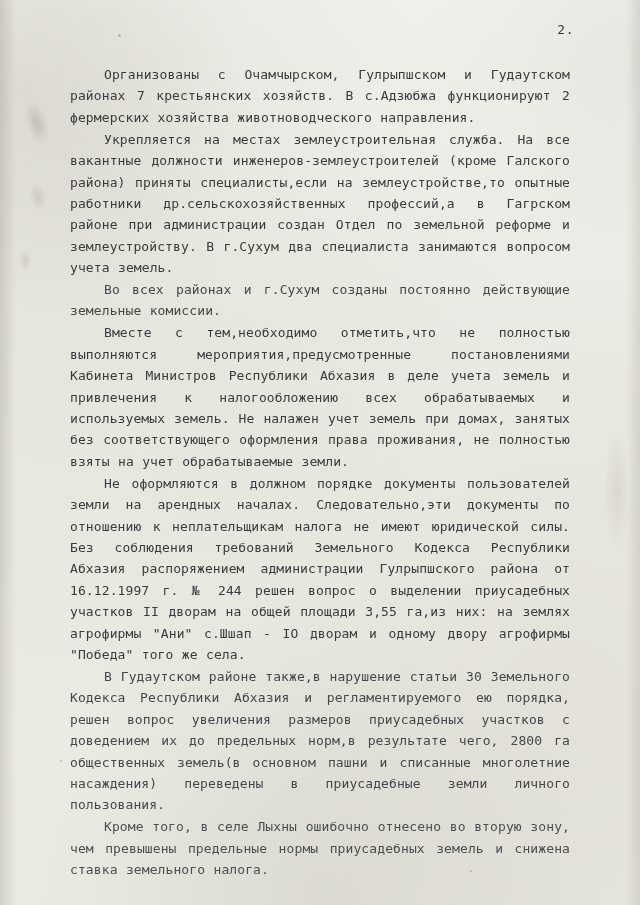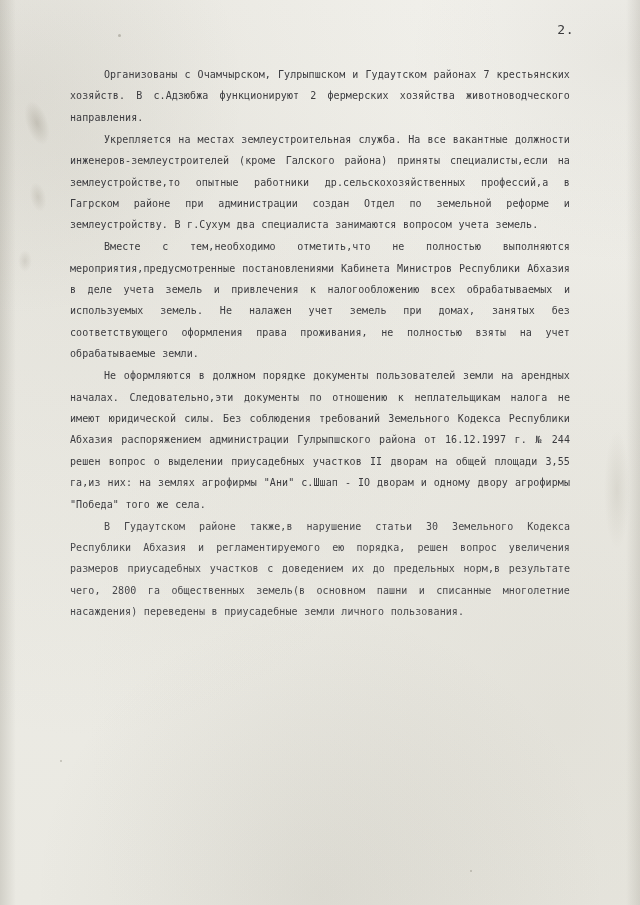--- a/index.html
+++ b/index.html
@@ -40,21 +40,21 @@
     font-size: 13px;
     color: #3a3a3c;
     letter-spacing: 0.5px;
   }
   .content {
     position: absolute;
     left: 70px;
     top: 64px;
     width: 500px;
     color: #35353a;
-    font-size: 10px;
+    font-size: 13px;
     line-height: 21.4px;
     letter-spacing: 0.1px;
     text-align: justify;
   }
   p {
     margin: 0 0 0.5px 0;
     text-indent: 34px;
     white-space: pre-wrap;
     word-spacing: 0.4px;
   }
@@ -134,17 +134,19 @@
   <div class="smudge-d"></div>
   <div class="speck" style="left:118px; top:34px; width:3px; height:3px;"></div>
   <div class="speck" style="left:470px; top:870px; width:2px; height:2px;"></div>
   <div class="speck" style="left:60px; top:760px; width:2px; height:2px;"></div>
 
   <div class="page-number">2.</div>
 
   <div class="content">
     <p class="ink-1">Организованы с Очамчырском, Гулрыпшском и Гудаутском районах 7 крестьянских хозяйств. В с.Адзюбжа функционируют 2 фермерских хозяйства животноводческого направления.</p>
     <p class="ink-1">Укрепляется на местах землеустроительная служба. На все вакантные должности инженеров-землеустроителей (кроме Галского района) приняты специалисты,если на землеустройстве,то опытные работники др.сельскохозяйственных профессий,а в Гагрском районе при администрации создан Отдел по земельной реформе и землеустройству. В г.Сухум два специалиста занимаются вопросом учета земель.</p>
+    <p class="ink-2">Во всех районах и г.Сухум созданы постоянно действующие земельные комиссии.</p>
     <p class="ink-1">Вместе с тем,необходимо отметить,что не полностью выполняются мероприятия,предусмотренные постановлениями Кабинета Министров Республики Абхазия в деле учета земель и привлечения к налогообложению всех обрабатываемых и используемых земель. Не налажен учет земель при домах, занятых без соответствующего оформления права проживания, не полностью взяты на учет обрабатываемые земли.</p>
     <p class="ink-1">Не оформляются в должном порядке документы пользователей земли на арендных началах. Следовательно,эти документы по отношению к неплательщикам налога не имеют юридической силы. Без соблюдения требований Земельного Кодекса Республики Абхазия распоряжением администрации Гулрыпшского района от 16.12.1997 г. № 244 решен вопрос о выделении приусадебных участков II дворам на общей площади 3,55 га,из них: на землях агрофирмы "Ани" с.Шшап - IО дворам и одному двору агрофирмы "Победа" того же села.</p>
     <p class="ink-2">В Гудаутском районе также,в нарушение статьи 30 Земельного Кодекса Республики Абхазия и регламентируемого ею порядка, решен вопрос увеличения размеров приусадебных участков с доведением их до предельных норм,в результате чего, 2800 га общественных земель(в основном пашни и списанные многолетние насаждения) переведены в приусадебные земли личного пользования.</p>
+    <p class="ink-3">Кроме того, в селе Лыхны ошибочно отнесено во вторую зону, чем превышены предельные нормы приусадебных земель и снижена ставка земельного налога.</p>
   </div>
 </div>
 
 </body></html>

